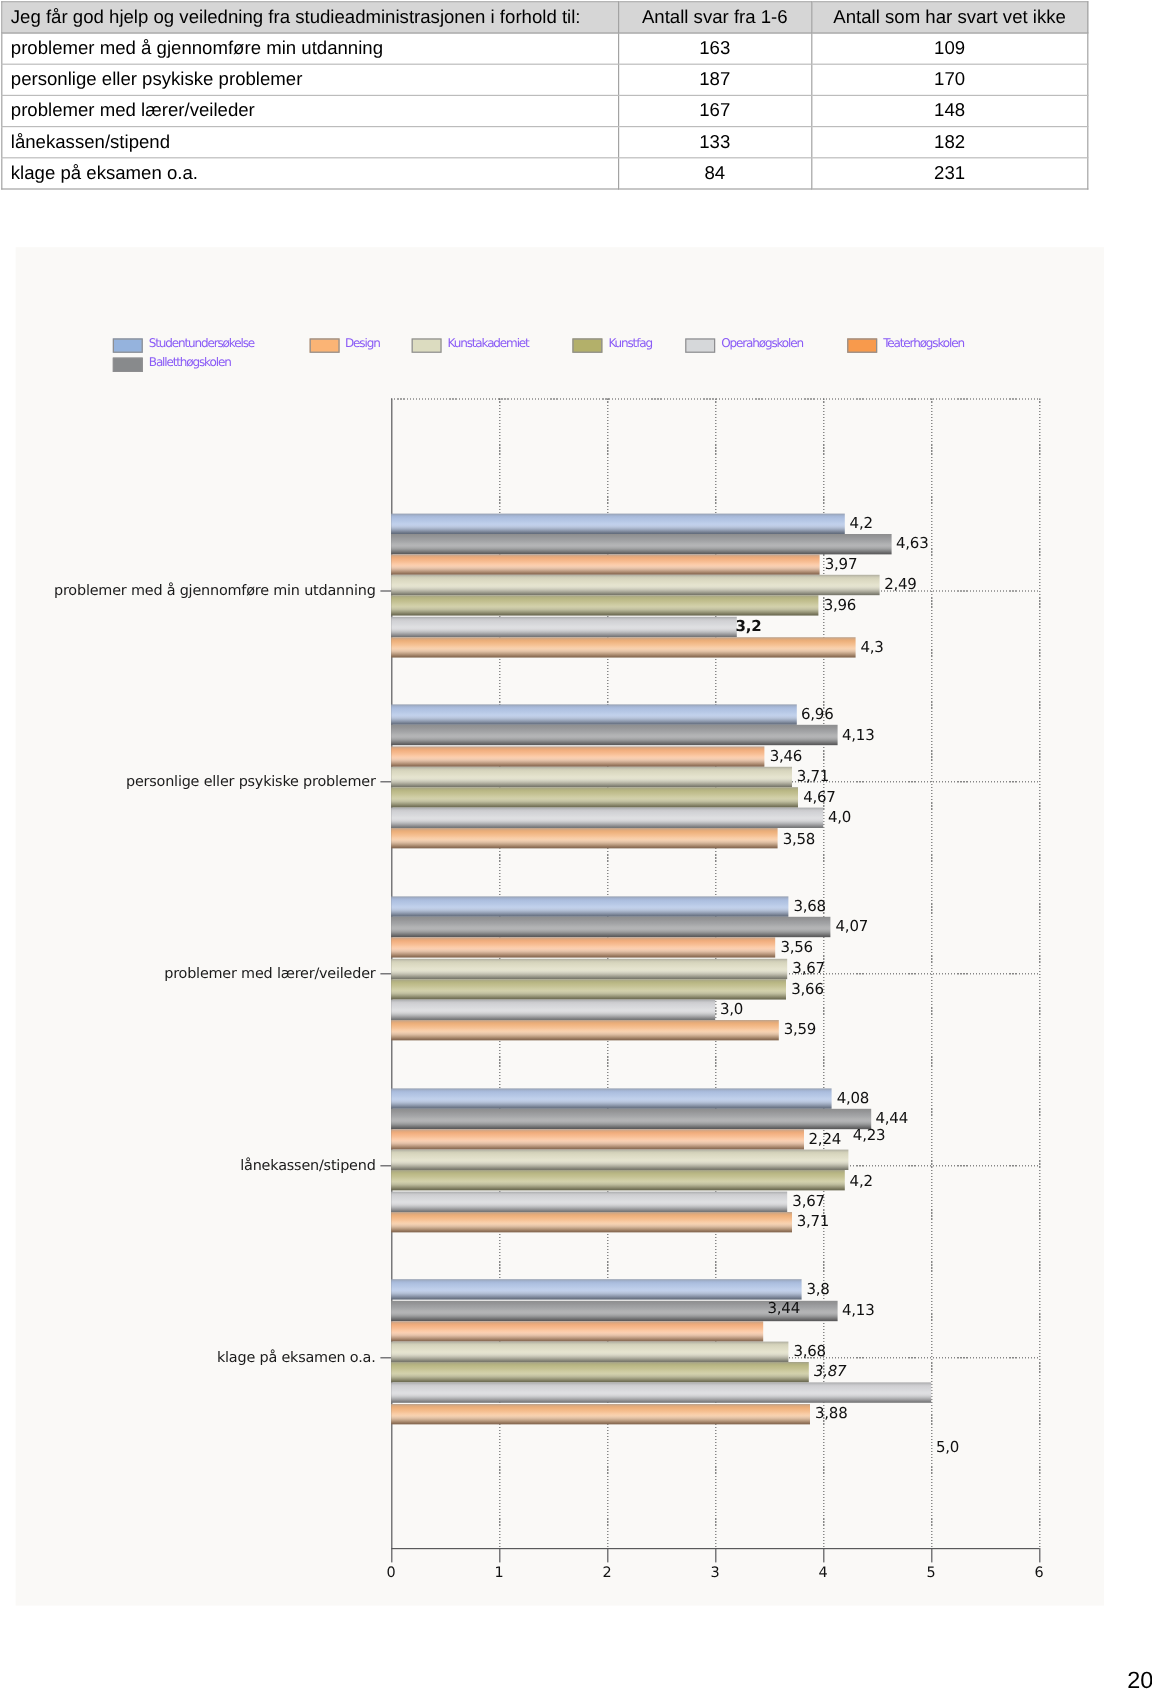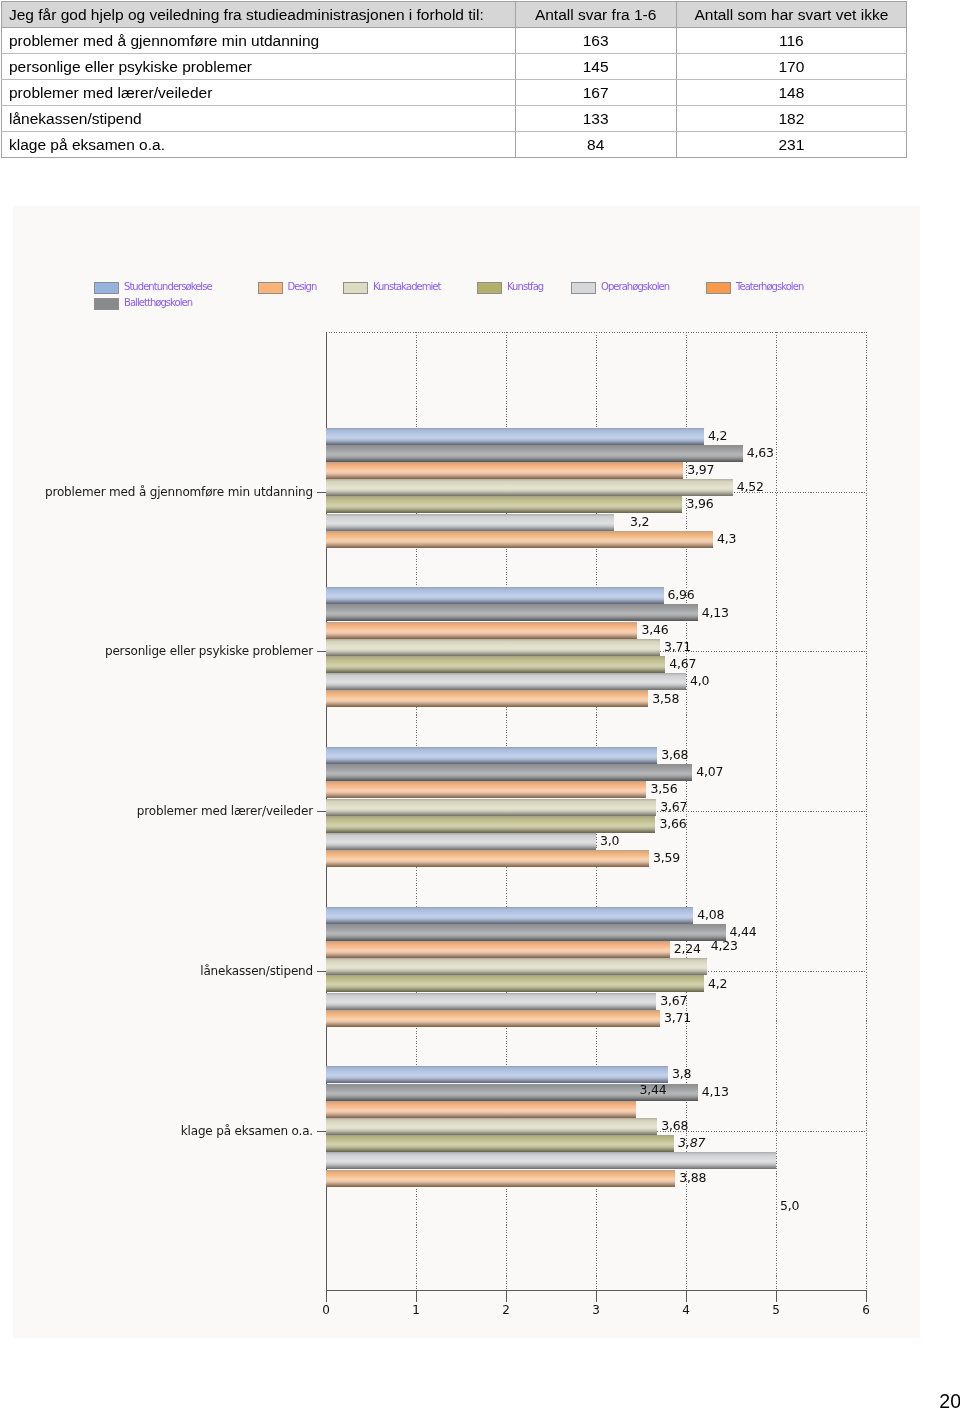--- a/index.html
+++ b/index.html
@@ -66,25 +66,25 @@
   <tr>
    <th class="c-q">Jeg får god hjelp og veiledning fra studieadministrasjonen i forhold til:</th>
    <th class="c-n">Antall svar fra 1-6</th>
    <th class="c-n">Antall som har svart vet ikke</th>
   </tr>
  </thead>
  <tbody id="table-body">
       <tr>
         <td class="c-q">problemer med å gjennomføre min utdanning</td>
         <td class="c-n">163</td>
-        <td class="c-n">116</td>
+        <td class="c-n">109</td>
       </tr>
       <tr>
         <td class="c-q">personlige eller psykiske problemer</td>
-        <td class="c-n">145</td>
+        <td class="c-n">187</td>
         <td class="c-n">170</td>
       </tr>
       <tr>
         <td class="c-q">problemer med lærer/veileder</td>
         <td class="c-n">167</td>
         <td class="c-n">148</td>
       </tr>
       <tr>
         <td class="c-q">lånekassen/stipend</td>
         <td class="c-n">133</td>
@@ -156,25 +156,25 @@
       <div class="hgrid" style="top: 159.7px;"></div>
       <div class="ytick" style="top: 159.7px;"></div>
       <div class="catlab" style="top: 153.7px; right: 567px;">problemer med å gjennomføre min utdanning</div>
       <div class="bar" style="left: 13px; top: 95.5px; width: 378px; background: linear-gradient(rgb(149, 159, 176) 0%, rgb(160, 175, 201) 7%, rgb(167, 185, 217) 14%, rgb(174, 192, 224) 22%, rgb(179, 197, 228) 31%, rgb(185, 202, 231) 40%, rgb(191, 207, 235) 48%, rgb(193, 208, 234) 56%, rgb(188, 201, 225) 63%, rgb(176, 189, 211) 70%, rgb(158, 170, 191) 77%, rgb(138, 149, 169) 84%, rgb(117, 127, 145) 91%, rgb(100, 110, 126) 97%, rgb(104, 113, 129) 100%);"></div>
       <div class="vlab" style="left: 395px; top: 96.605px;">4,2</div>
       <div class="bar" style="left: 13px; top: 112.71px; width: 416.7px; background: linear-gradient(rgb(141, 141, 142) 0%, rgb(145, 146, 147) 7%, rgb(149, 149, 151) 14%, rgb(155, 156, 158) 22%, rgb(161, 162, 164) 31%, rgb(168, 169, 171) 40%, rgb(176, 177, 178) 48%, rgb(180, 180, 182) 56%, rgb(175, 176, 177) 63%, rgb(164, 165, 166) 70%, rgb(147, 148, 149) 77%, rgb(127, 128, 129) 84%, rgb(107, 107, 108) 91%, rgb(91, 91, 92) 97%, rgb(94, 95, 96) 100%);"></div>
       <div class="vlab" style="left: 433.7px; top: 113.815px;">4,63</div>
       <div class="bar" style="left: 13px; top: 129.92px; width: 357.3px; background: linear-gradient(rgb(187, 163, 146) 0%, rgb(216, 167, 131) 7%, rgb(235, 170, 122) 14%, rgb(243, 177, 130) 22%, rgb(246, 185, 141) 31%, rgb(249, 194, 154) 40%, rgb(252, 203, 167) 48%, rgb(250, 207, 177) 56%, rgb(240, 203, 176) 63%, rgb(225, 190, 165) 70%, rgb(204, 170, 145) 77%, rgb(181, 147, 121) 84%, rgb(156, 123, 98) 91%, rgb(136, 105, 82) 97%, rgb(138, 109, 87) 100%);"></div>
       <div class="vlab" style="left: 374.3px; top: 131.025px;">3,97</div>
       <div class="bar" style="left: 13px; top: 147.13px; width: 406.8px; background: linear-gradient(rgb(173, 172, 159) 0%, rgb(195, 193, 174) 7%, rgb(210, 208, 185) 14%, rgb(217, 215, 191) 22%, rgb(221, 219, 196) 31%, rgb(225, 223, 201) 40%, rgb(229, 227, 206) 48%, rgb(228, 227, 207) 56%, rgb(220, 218, 201) 63%, rgb(206, 205, 188) 70%, rgb(187, 185, 170) 77%, rgb(165, 164, 149) 84%, rgb(141, 140, 127) 91%, rgb(122, 121, 109) 97%, rgb(125, 124, 112) 100%);"></div>
-      <div class="vlab" style="left: 423.8px; top: 148.235px;">4,52</div>
+      <div class="vlab" style="left: 423.8px; top: 148.235px;">2,49</div>
       <div class="bar" style="left: 13px; top: 164.34px; width: 356.4px; background: linear-gradient(rgb(162, 160, 137) 0%, rgb(174, 172, 132) 7%, rgb(182, 180, 130) 14%, rgb(189, 187, 137) 22%, rgb(195, 192, 145) 31%, rgb(201, 199, 155) 40%, rgb(207, 205, 164) 48%, rgb(210, 208, 171) 56%, rgb(203, 202, 168) 63%, rgb(191, 189, 158) 70%, rgb(171, 170, 140) 77%, rgb(150, 148, 119) 84%, rgb(127, 125, 98) 91%, rgb(109, 108, 83) 97%, rgb(112, 111, 87) 100%);"></div>
       <div class="vlab" style="left: 373.4px; top: 165.445px;">3,96</div>
       <div class="bar" style="left: 13px; top: 181.55px; width: 288px; background: linear-gradient(rgb(168, 168, 170) 0%, rgb(188, 189, 191) 7%, rgb(203, 203, 206) 14%, rgb(210, 210, 213) 22%, rgb(213, 214, 217) 31%, rgb(218, 218, 221) 40%, rgb(222, 223, 225) 48%, rgb(222, 222, 225) 56%, rgb(214, 214, 216) 63%, rgb(200, 201, 203) 70%, rgb(181, 182, 184) 77%, rgb(160, 160, 162) 84%, rgb(137, 137, 139) 91%, rgb(118, 119, 120) 97%, rgb(121, 122, 123) 100%);"></div>
-      <div class="vlab" style="left: 317px; top: 182.655px;">3,2</div>
+      <div class="vlab" style="left: 300px; top: 182.655px; font-weight: bold;">3,2</div>
       <div class="bar" style="left: 13px; top: 198.76px; width: 387px; background: linear-gradient(rgb(186, 164, 145) 0%, rgb(213, 168, 129) 7%, rgb(232, 172, 120) 14%, rgb(239, 179, 127) 22%, rgb(243, 187, 138) 31%, rgb(246, 195, 151) 40%, rgb(249, 204, 165) 48%, rgb(247, 209, 175) 56%, rgb(238, 204, 174) 63%, rgb(223, 191, 163) 70%, rgb(202, 171, 143) 77%, rgb(179, 148, 120) 84%, rgb(154, 123, 97) 91%, rgb(134, 105, 81) 97%, rgb(137, 110, 86) 100%);"></div>
       <div class="vlab" style="left: 404px; top: 199.865px;">4,3</div>
       <div class="hgrid" style="top: 319.4px;"></div>
       <div class="ytick" style="top: 319.4px;"></div>
       <div class="catlab" style="top: 313.4px; right: 567px;">personlige eller psykiske problemer</div>
       <div class="bar" style="left: 13px; top: 255.2px; width: 337.5px; background: linear-gradient(rgb(149, 159, 176) 0%, rgb(160, 175, 201) 7%, rgb(167, 185, 217) 14%, rgb(174, 192, 224) 22%, rgb(179, 197, 228) 31%, rgb(185, 202, 231) 40%, rgb(191, 207, 235) 48%, rgb(193, 208, 234) 56%, rgb(188, 201, 225) 63%, rgb(176, 189, 211) 70%, rgb(158, 170, 191) 77%, rgb(138, 149, 169) 84%, rgb(117, 127, 145) 91%, rgb(100, 110, 126) 97%, rgb(104, 113, 129) 100%);"></div>
       <div class="vlab" style="left: 354.5px; top: 256.305px;">6,96</div>
       <div class="bar" style="left: 13px; top: 272.41px; width: 371.7px; background: linear-gradient(rgb(141, 141, 142) 0%, rgb(145, 146, 147) 7%, rgb(149, 149, 151) 14%, rgb(155, 156, 158) 22%, rgb(161, 162, 164) 31%, rgb(168, 169, 171) 40%, rgb(176, 177, 178) 48%, rgb(180, 180, 182) 56%, rgb(175, 176, 177) 63%, rgb(164, 165, 166) 70%, rgb(147, 148, 149) 77%, rgb(127, 128, 129) 84%, rgb(107, 107, 108) 91%, rgb(91, 91, 92) 97%, rgb(94, 95, 96) 100%);"></div>
       <div class="vlab" style="left: 388.7px; top: 273.515px;">4,13</div>
       <div class="bar" style="left: 13px; top: 289.62px; width: 311.4px; background: linear-gradient(rgb(187, 163, 146) 0%, rgb(216, 167, 131) 7%, rgb(235, 170, 122) 14%, rgb(243, 177, 130) 22%, rgb(246, 185, 141) 31%, rgb(249, 194, 154) 40%, rgb(252, 203, 167) 48%, rgb(250, 207, 177) 56%, rgb(240, 203, 176) 63%, rgb(225, 190, 165) 70%, rgb(204, 170, 145) 77%, rgb(181, 147, 121) 84%, rgb(156, 123, 98) 91%, rgb(136, 105, 82) 97%, rgb(138, 109, 87) 100%);"></div>

